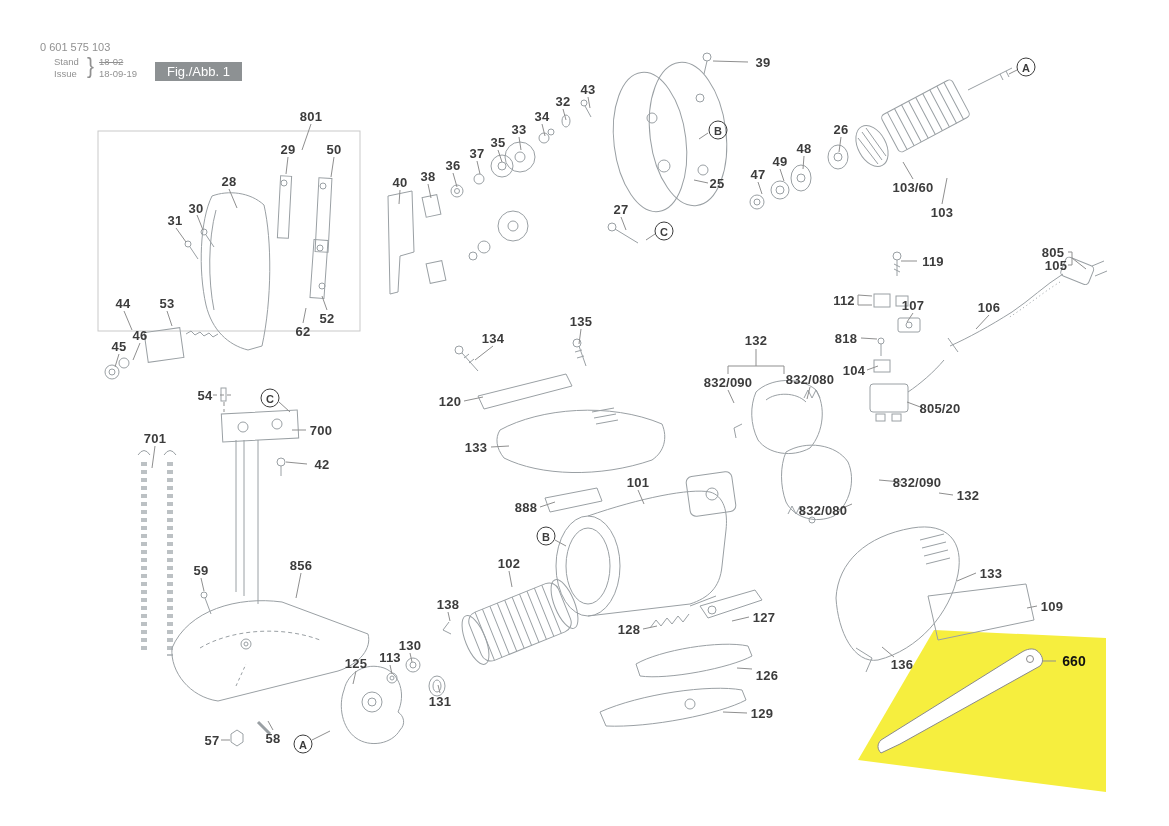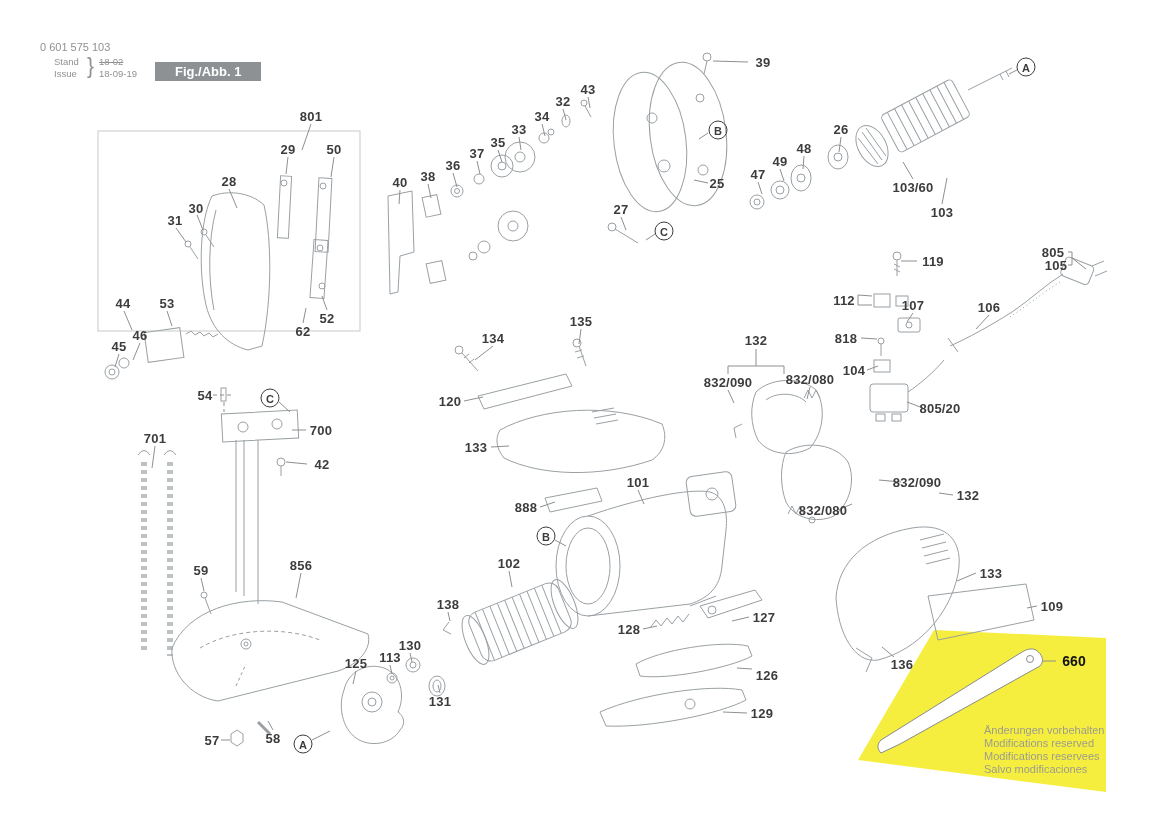--- a/index.html
+++ b/index.html
@@ -31,22 +31,22 @@
   #part-660{
     position:absolute;transform:translate(-50%,-50%);
     font-size:14px;font-weight:bold;color:#101010;white-space:nowrap;
   }
   .hdr-partnum{position:absolute;left:40px;top:41px;font-size:11px;color:var(--muted);}
   .hdr-block{position:absolute;left:54px;top:56px;font-size:9.5px;color:var(--muted);line-height:12px;}
   .hdr-brace{position:absolute;left:87px;top:54px;font-size:21px;color:var(--muted);transform:scaleY(1.05);}
   .hdr-dates{position:absolute;left:99px;top:56px;font-size:9.5px;color:var(--muted);line-height:12px;}
   .strike{text-decoration:line-through;}
   .fig-badge{
-    position:absolute;left:155px;top:62px;padding:2px 20px;
-    background:var(--fig-bg);color:#ffffff;font-size:13px;font-weight:bold;
+    position:absolute;left:155px;top:62px;padding:2px 12px;
+    background:var(--fig-bg);color:#ffffff;font-size:13px;font-weight:normal;
   }
   #footer-notes{
     position:absolute;left:984px;top:724px;font-size:11px;line-height:13px;
     color:var(--note);
   }
 </style>
 </head>
 <body>
 
 <div id="stage">
@@ -345,20 +345,14 @@
       <div class="callout" style="left: 1026px; top: 67px;">A</div>
       <div class="callout" style="left: 718px; top: 130px;">B</div>
       <div class="callout" style="left: 664px; top: 231px;">C</div>
       <div class="callout" style="left: 270px; top: 398px;">C</div>
       <div class="callout" style="left: 546px; top: 536px;">B</div>
       <div class="callout" style="left: 303px; top: 744px;">A</div>
     </div>
 
   <div id="part-660" style="left: 1074px; top: 661px;">660</div>
 
-  <div id="footer-notes">
-      <div class="note-line">Änderungen vorbehalten</div>
-      <div class="note-line">Modifications reserved</div>
-      <div class="note-line">Modifications reservees</div>
-      <div class="note-line">Salvo modificaciones</div>
-    </div>
 
 </div>
 
 </body></html>

